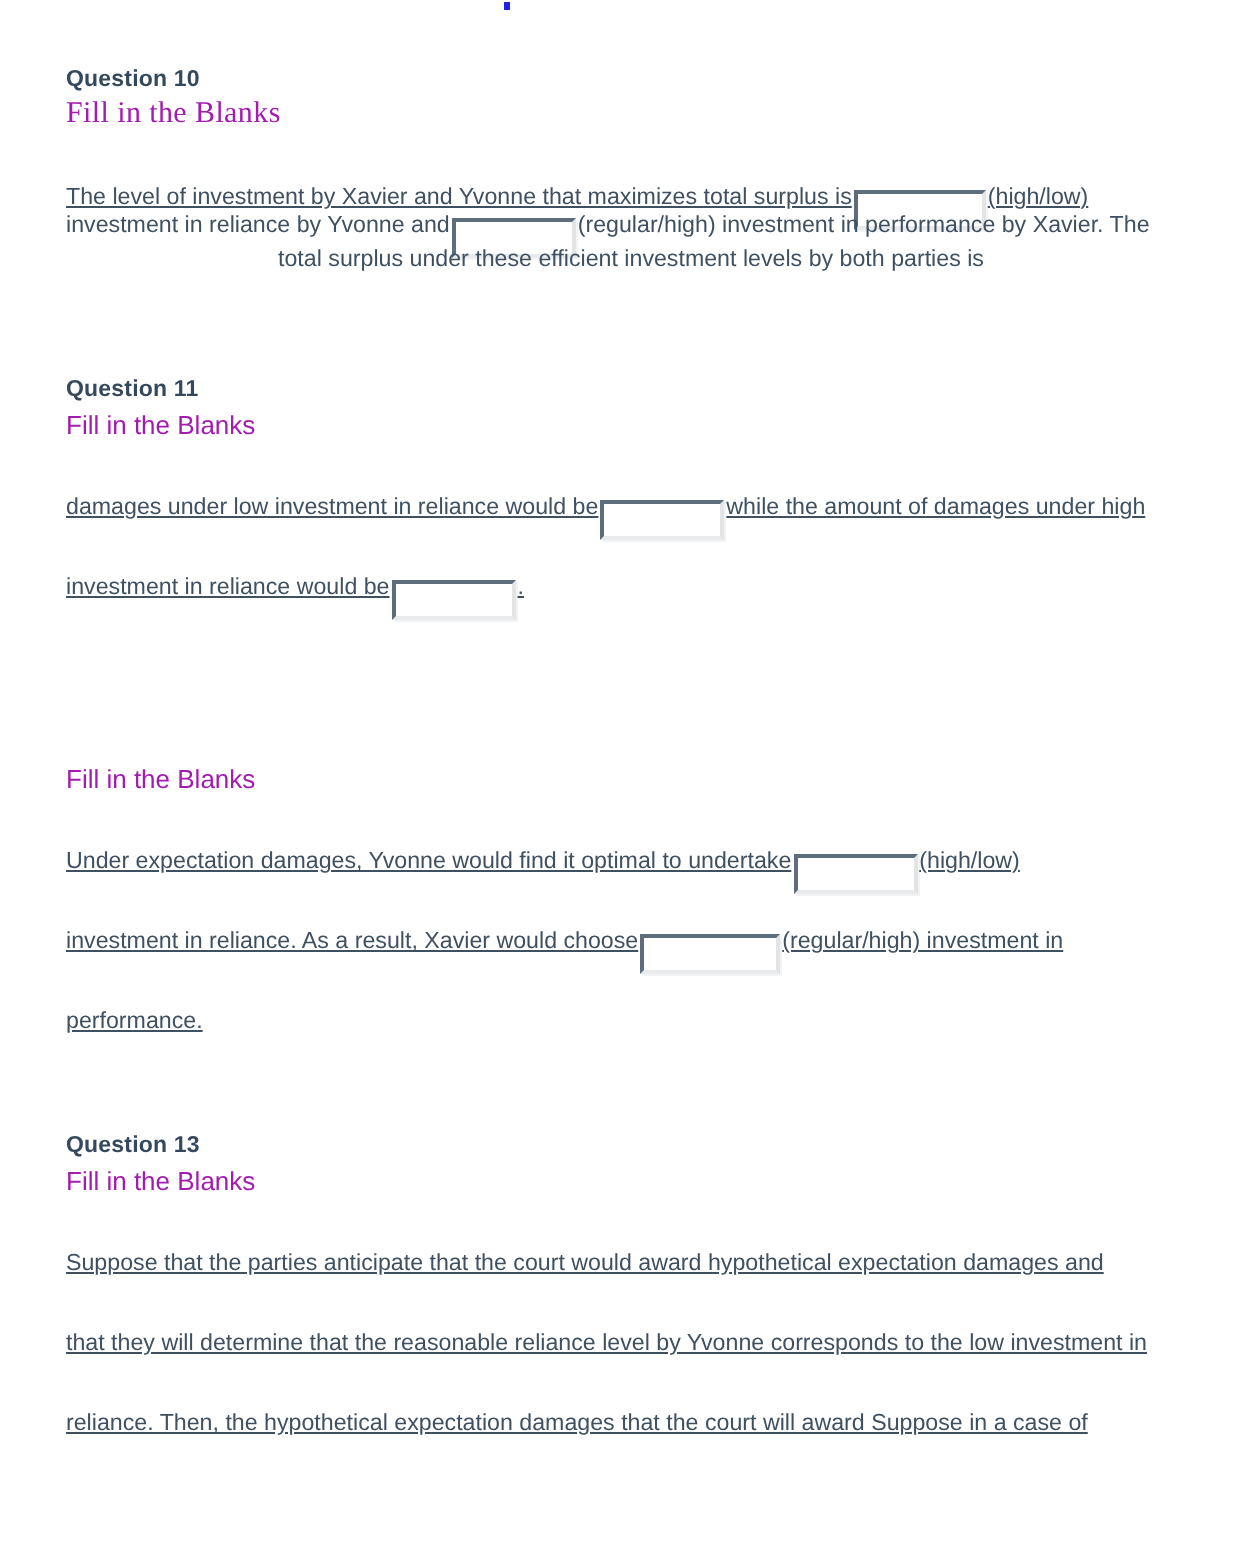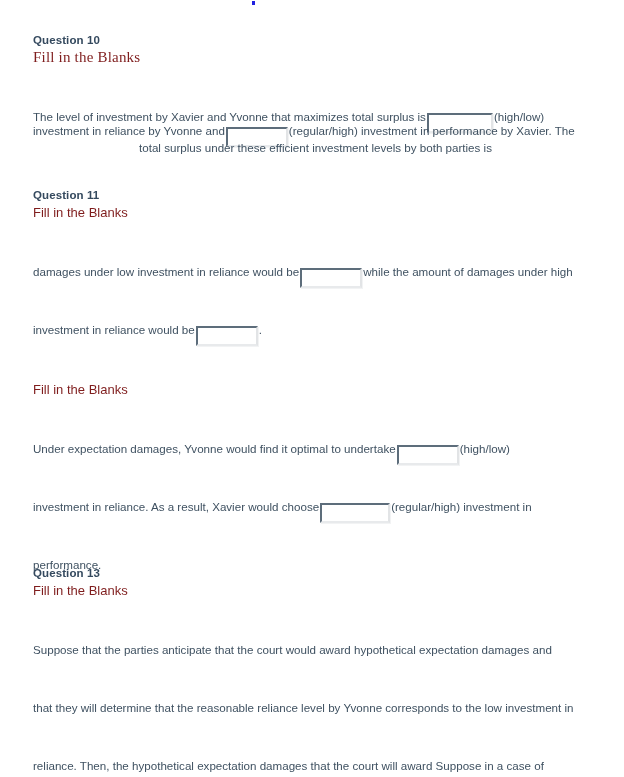--- a/index.html
+++ b/index.html
@@ -46,21 +46,21 @@
     font-weight: bold;
     color: #34495e;
     line-height: 15px;
     letter-spacing: 0.1px;
   }
 
   .q-subtitle {
     font-family: "Liberation Sans", sans-serif;
     font-size: 13px;
     font-weight: normal;
-    color: #7f1d1d;
+    color: #a21caf;
     line-height: 17px;
     margin-top: 1px;
   }
   .q-subtitle.serif {
     font-family: "Liberation Serif", serif;
     font-size: 15px;
     line-height: 17px;
     letter-spacing: 0.2px;
   }
 
@@ -70,21 +70,21 @@
     line-height: 14px;
   }
 
   .line {
     display: block;
     white-space: nowrap;
     height: 14px;
   }
   .line.tight { margin-top: 3px; text-align: center; }
   .line.gap-sm { }
-  .line.gap-md { margin-top: 44px; }
+  .line.gap-md { margin-top: 26px; text-decoration: underline; }
 
   .txt { vertical-align: baseline; }
 
   
   .blank {
     display: inline-block;
     width: 62px;
     height: 20px;
     vertical-align: -6px;
     margin: 0 1px;

